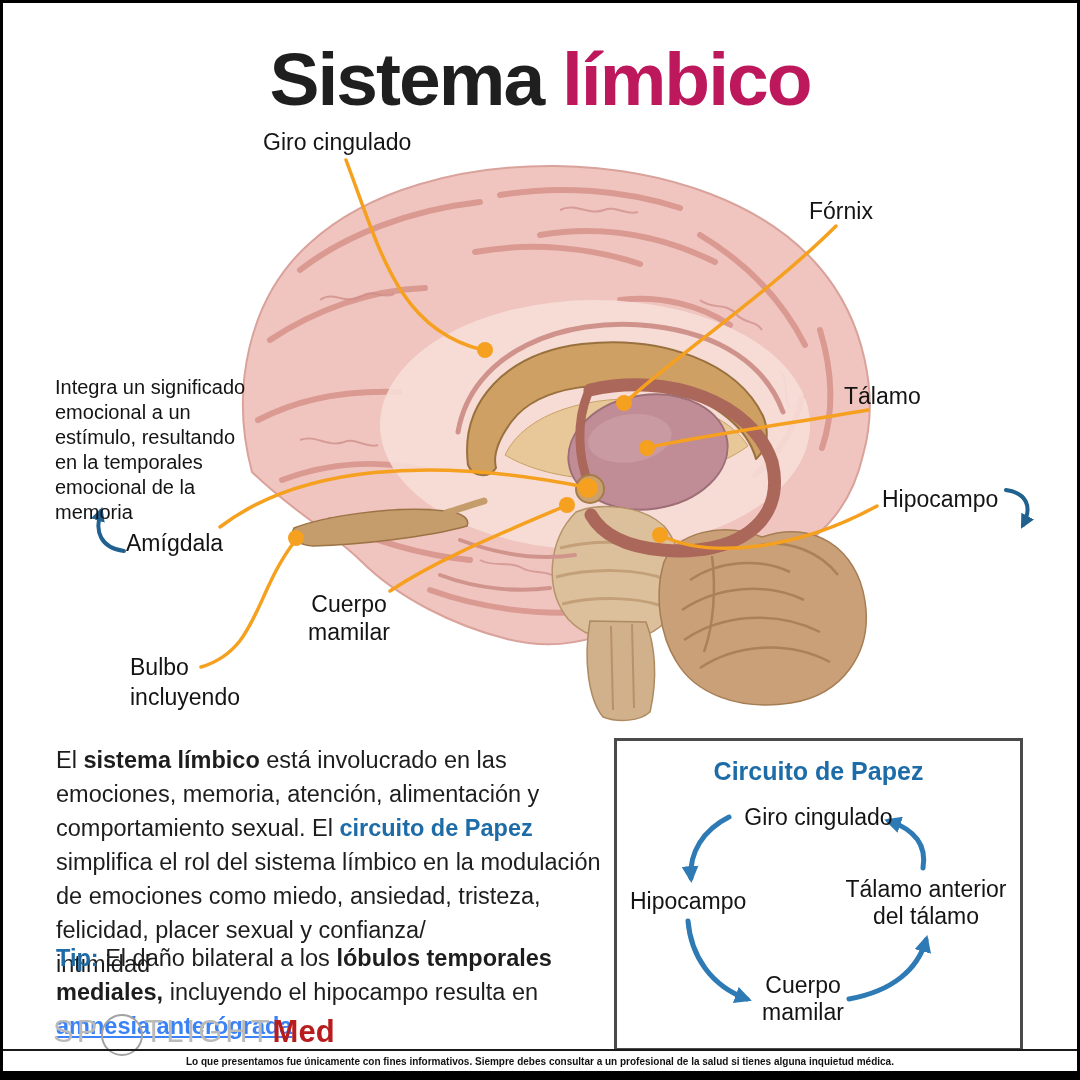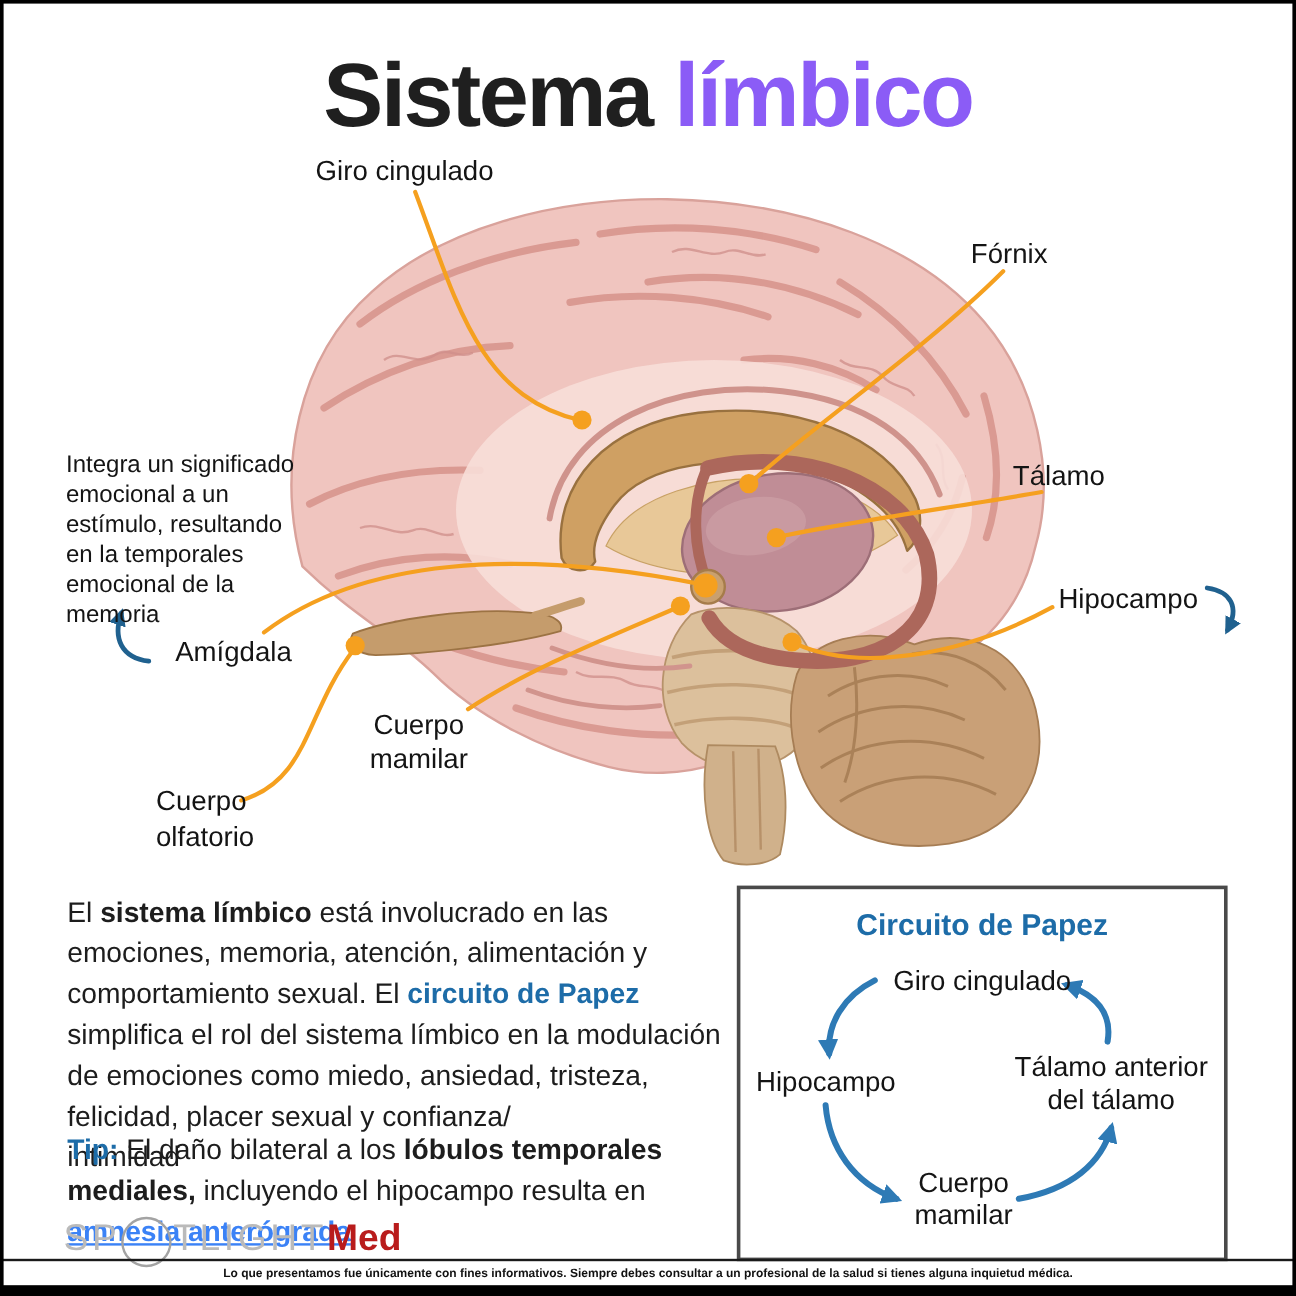--- a/index.html
+++ b/index.html
@@ -5,29 +5,29 @@
   html,body{margin:0;padding:0;background:#e8e8e8;}
   .canvas{position:relative;width:1080px;height:1080px;background:#fff;overflow:hidden;
           font-family:"Liberation Sans", sans-serif;color:#1c1c1c;margin:0 auto;}
   .abs{position:absolute;}
   svg{display:block;}
   .frame{position:absolute;inset:0;border:3px solid #000;pointer-events:none;z-index:50;}
 
   
   .title{top:36px;left:0;width:100%;text-align:center;font-size:75px;font-weight:bold;
          letter-spacing:-2px;color:#1f1f1f;z-index:10;}
-  .title .orange{color:#8b5cf6;text-align:right;}
+  .title .orange{color:#be185d;text-align:right;}
 
   
   .lbl{position:absolute;font-size:23px;color:#141414;z-index:12;white-space:nowrap;}
   #lbl-giro{left:263px;top:129px;}
   #lbl-fornix{left:809px;top:198px;}
   #lbl-talamo{left:844px;top:383px;}
   #lbl-hipocampo{left:882px;top:486px;}
-  #lbl-amigdala{left:126px;top:530px;margin-left:20px;}
+  #lbl-amigdala{left:126px;top:530px;}
   #lbl-cuerpo{left:303px;top:590px;width:92px;text-align:center;line-height:28px;white-space:normal;}
   #lbl-bulbo{left:130px;top:652px;width:112px;line-height:30px;white-space:normal;}
   .note{position:absolute;font-size:20px;line-height:25px;color:#141414;z-index:12;}
   #note-amigdala{left:55px;top:375px;width:206px;}
   #note-hipocampo{left:881px;top:524px;width:200px;line-height:26px;}
 
   
   .para{position:absolute;left:56px;font-size:23.5px;line-height:34px;color:#1d1d1d;z-index:12;}
   #main-para{top:743px;width:560px;}
   #tip-para{top:941px;width:560px;}
@@ -176,21 +176,21 @@
   <div class="abs title">
     <span>Sistema </span><span class="orange">límbico</span>
   </div>
 
   <div class="lbl" id="lbl-giro">Giro cingulado</div>
   <div class="lbl" id="lbl-fornix">Fórnix</div>
   <div class="lbl" id="lbl-talamo">Tálamo</div>
   <div class="lbl" id="lbl-hipocampo">Hipocampo</div>
   <div class="lbl" id="lbl-amigdala">Amígdala</div>
   <div class="lbl" id="lbl-cuerpo">Cuerpo mamilar</div>
-  <div class="lbl" id="lbl-bulbo">Cuerpo olfatorio</div>
+  <div class="lbl" id="lbl-bulbo">Bulbo incluyendo</div>
   <div class="note" id="note-amigdala">Integra un significado emocional a un estímulo, resultando en la temporales emocional de la memoria</div>
 
   <div class="para" id="main-para">
     <span>El </span><span class="b">sistema límbico</span><span> está involucrado en las emociones,</span>
     <span>memoria, atención, alimentación y comportamiento</span>
     <span>sexual. El </span><span class="bblue">circuito de Papez</span><span> simplifica el rol del sistema</span>
     <span>límbico en la modulación de emociones como miedo,</span>
     <span>ansiedad, tristeza, felicidad, placer sexual y confianza/</span><br>
     <span>intimidad</span>
   </div>

